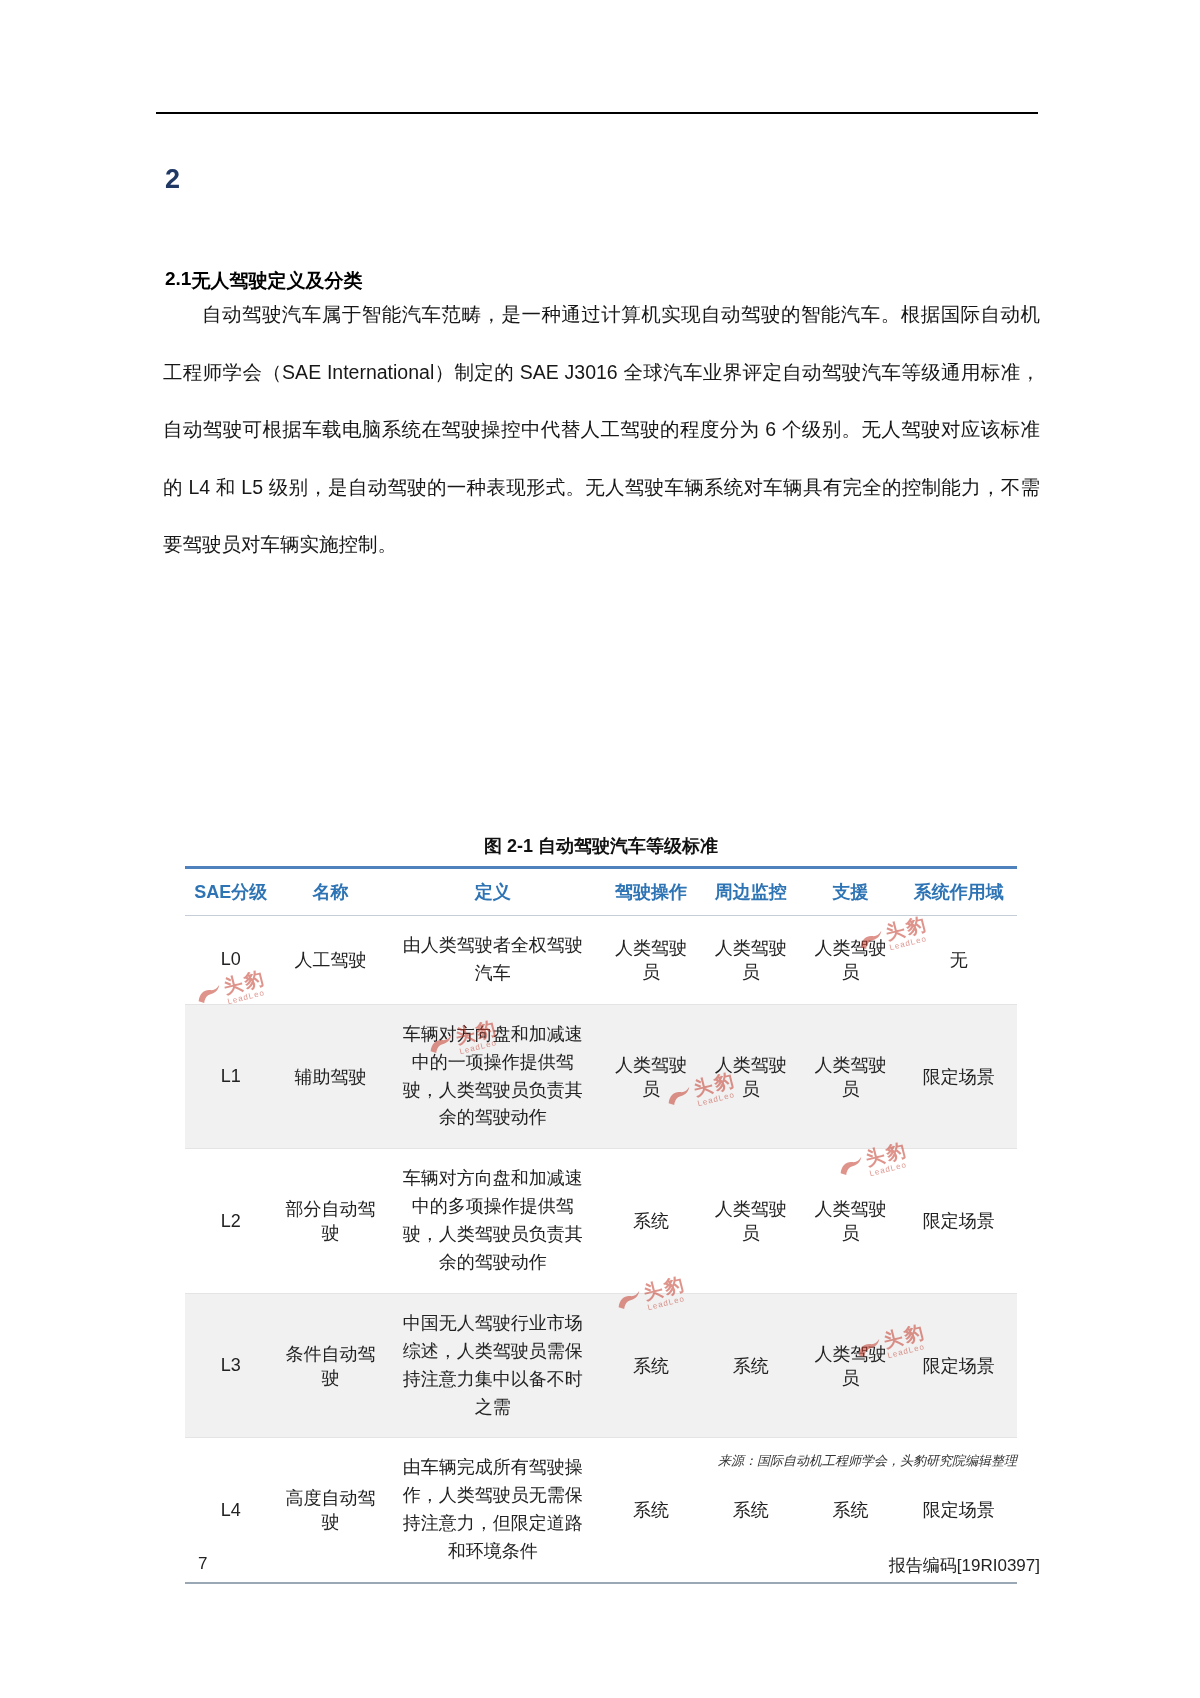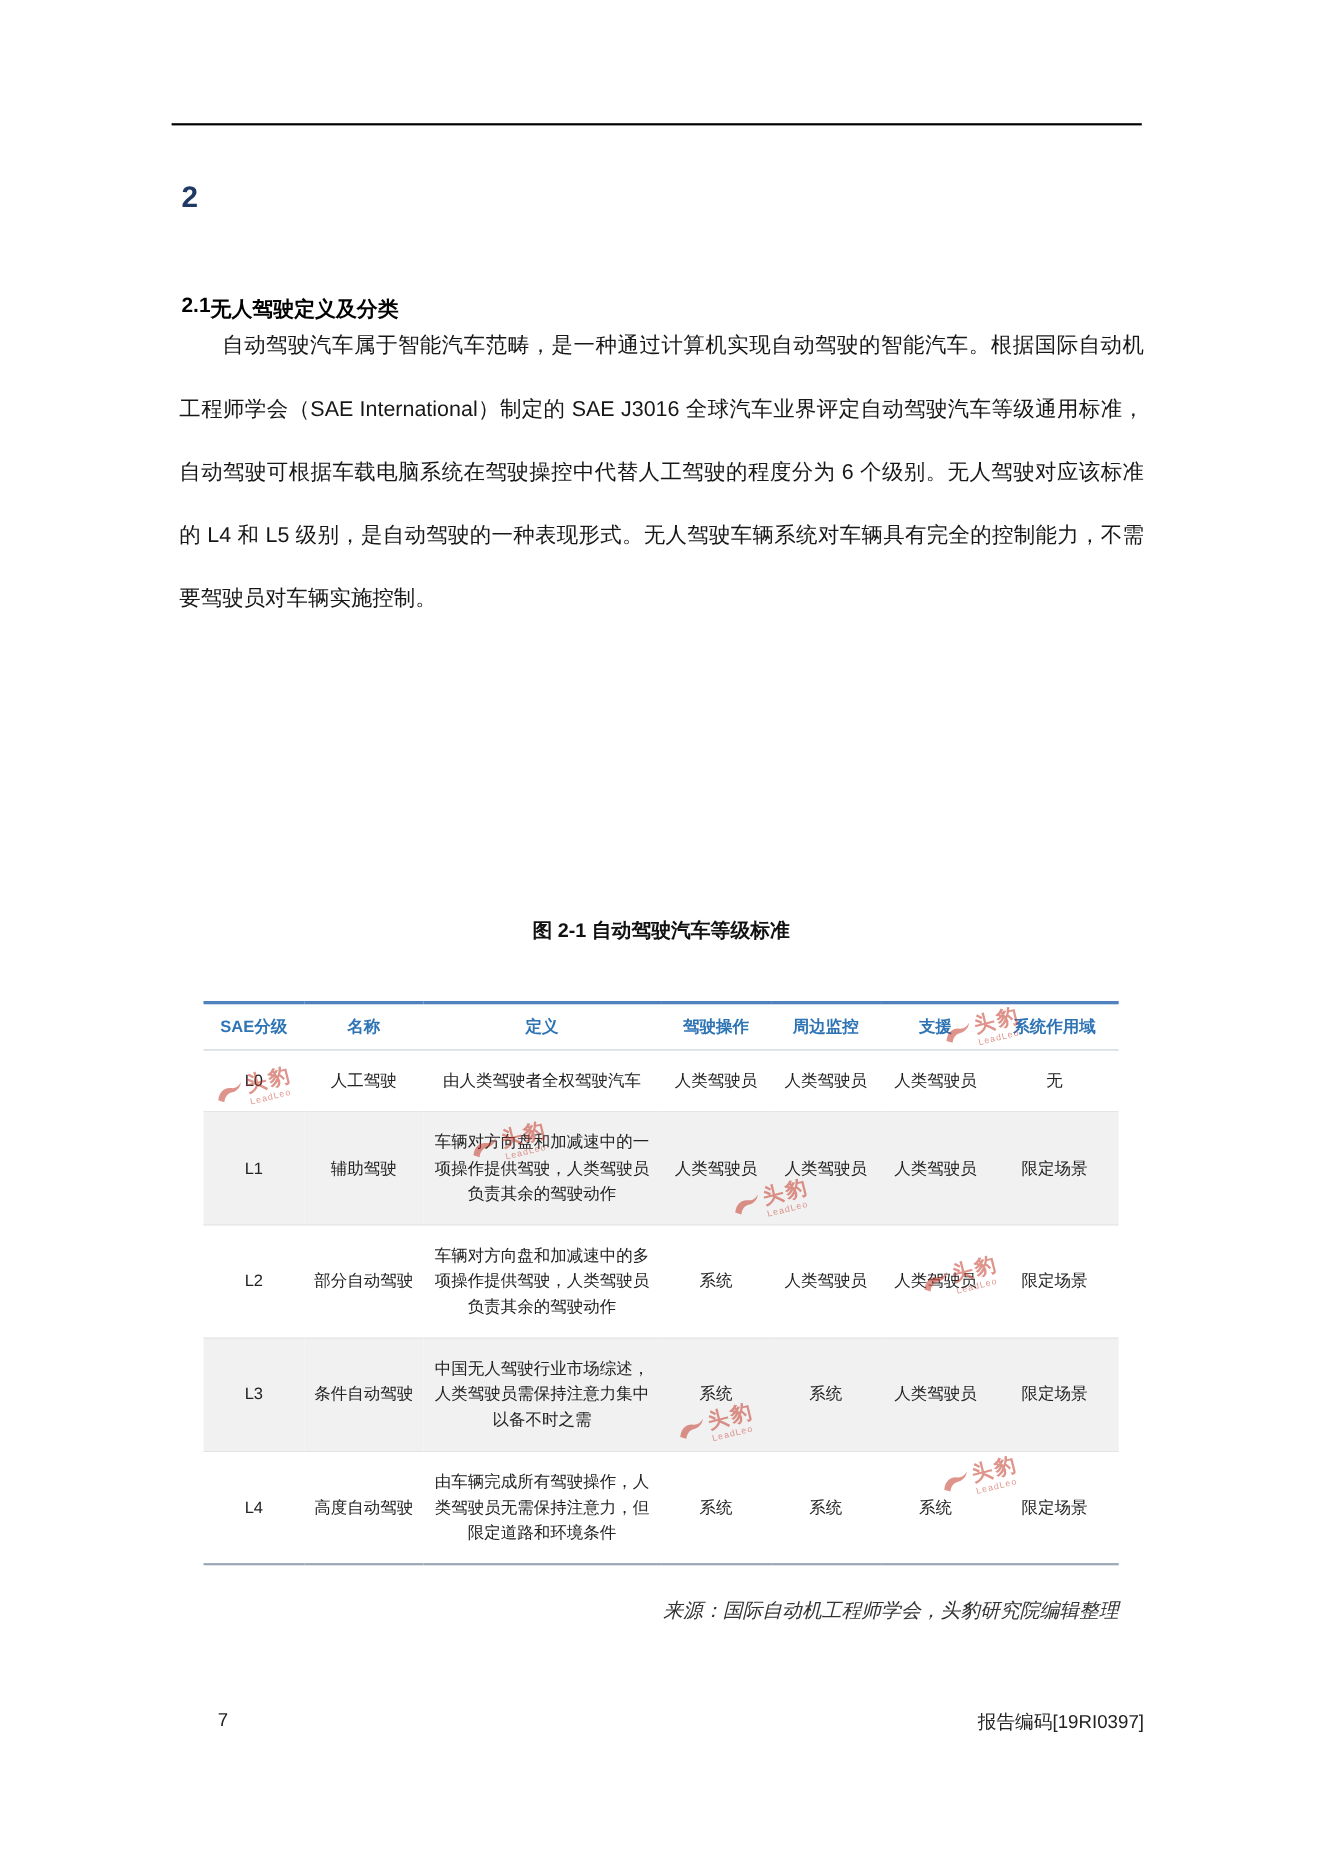--- a/index.html
+++ b/index.html
@@ -35,37 +35,36 @@
   .bodytext p { margin: 0; text-indent: 2em; }
   .caption {
     position: absolute; left: 185px; top: 834px; width: 832px;
     text-align: center; font-weight: bold; font-size: 18px; color: #111;
   }
   .table-wrap { position: absolute; left: 185px; top: 866px; width: 832px; }
   table {
     width: 100%; border-collapse: collapse;
     border-top: 3px solid #4f81bd;
     border-bottom: 2px solid #9aa7b5;
-    font-size: 15px;
-    margin-top: 44px;
+    font-size: 18px;
   }
   thead th {
     color: #2e74b5; font-weight: bold;
     padding: 11px 4px; border-bottom: 1px solid #c5cdd6;
     background: #ffffff;
   }
   tbody td {
     padding: 16px 6px; text-align: center; vertical-align: middle;
     color: #222; border-bottom: 1px solid #e4e4e4;
   }
   tbody tr:nth-child(even) { background: #f1f1f1; }
   tbody td.def { line-height: 1.55; padding-left: 10px; padding-right: 10px; }
   .source {
     position: absolute; left: 185px; top: 1452px; width: 832px;
-    text-align: right; font-style: italic; font-size: 18px; color: #333;
+    text-align: right; font-style: italic; font-size: 13px; color: #333;
   }
   .footer-page {
     position: absolute; left: 198px; top: 1554px; font-size: 17px; color: #222;
   }
   .footer-code {
     position: absolute; right: 160px; top: 1554px; font-size: 17px; color: #222;
   }
   .wm {
     position: absolute; transform: rotate(-14deg);
     color: #c43c2e; opacity: 0.55; pointer-events: none;

